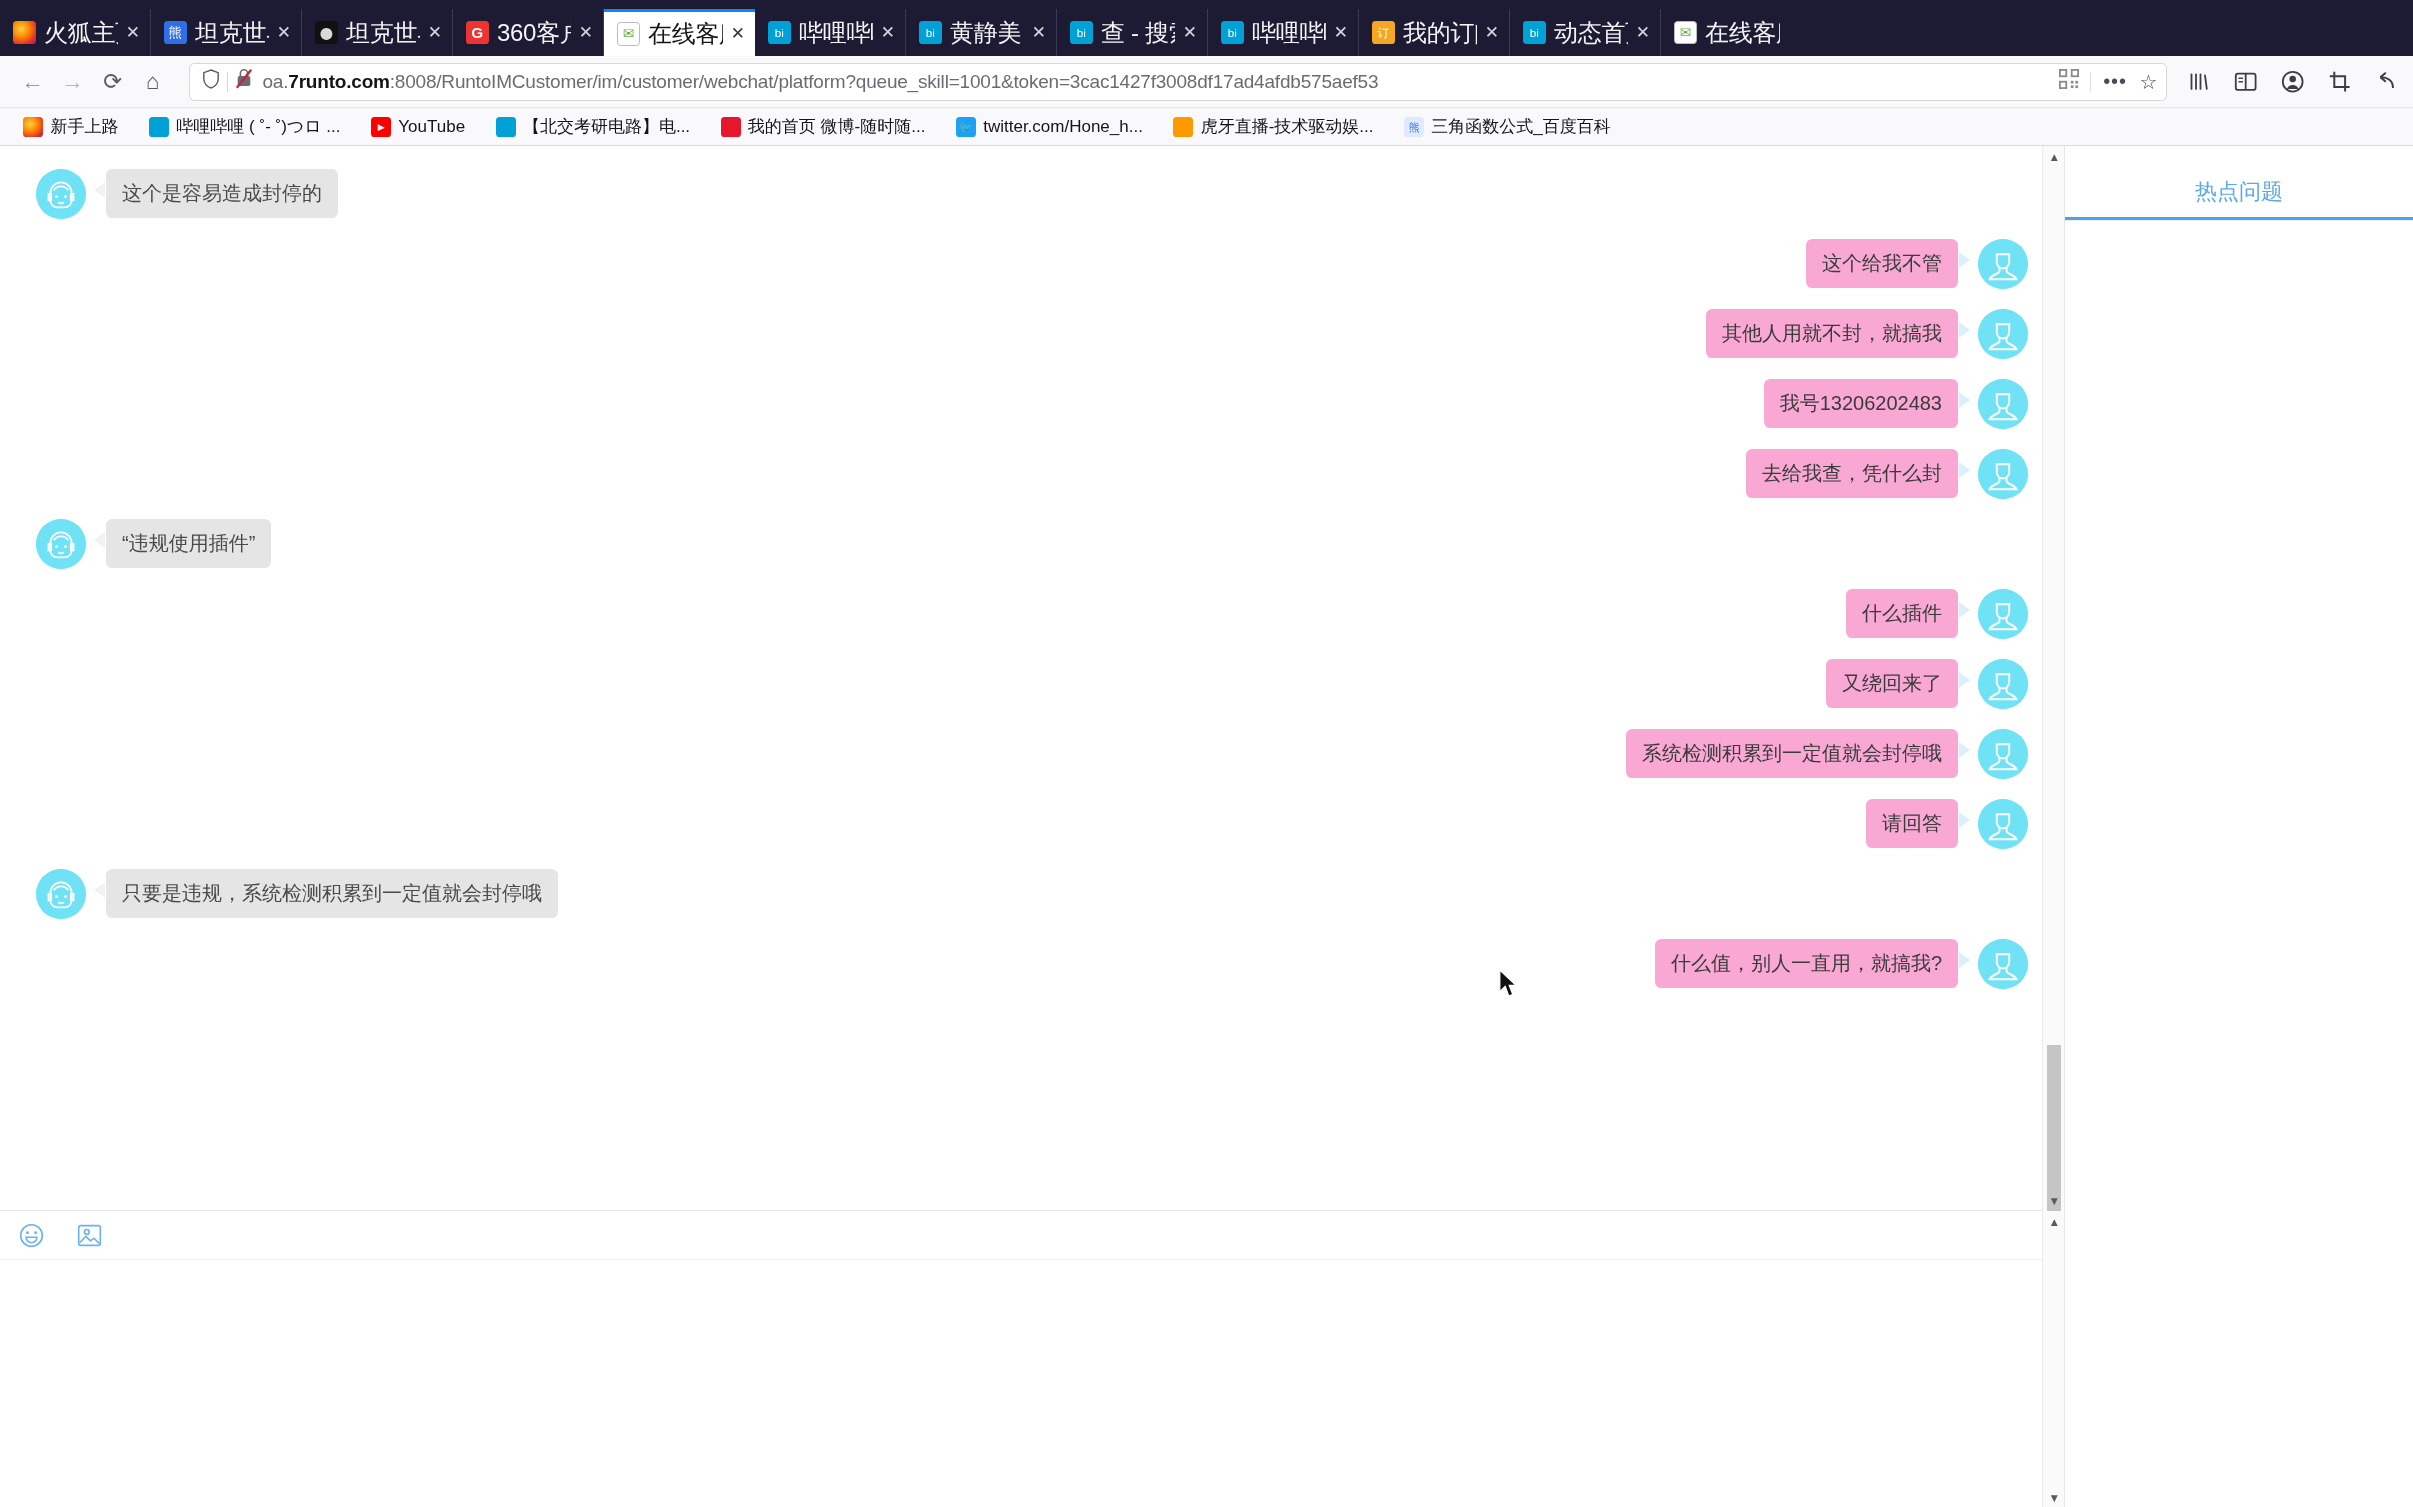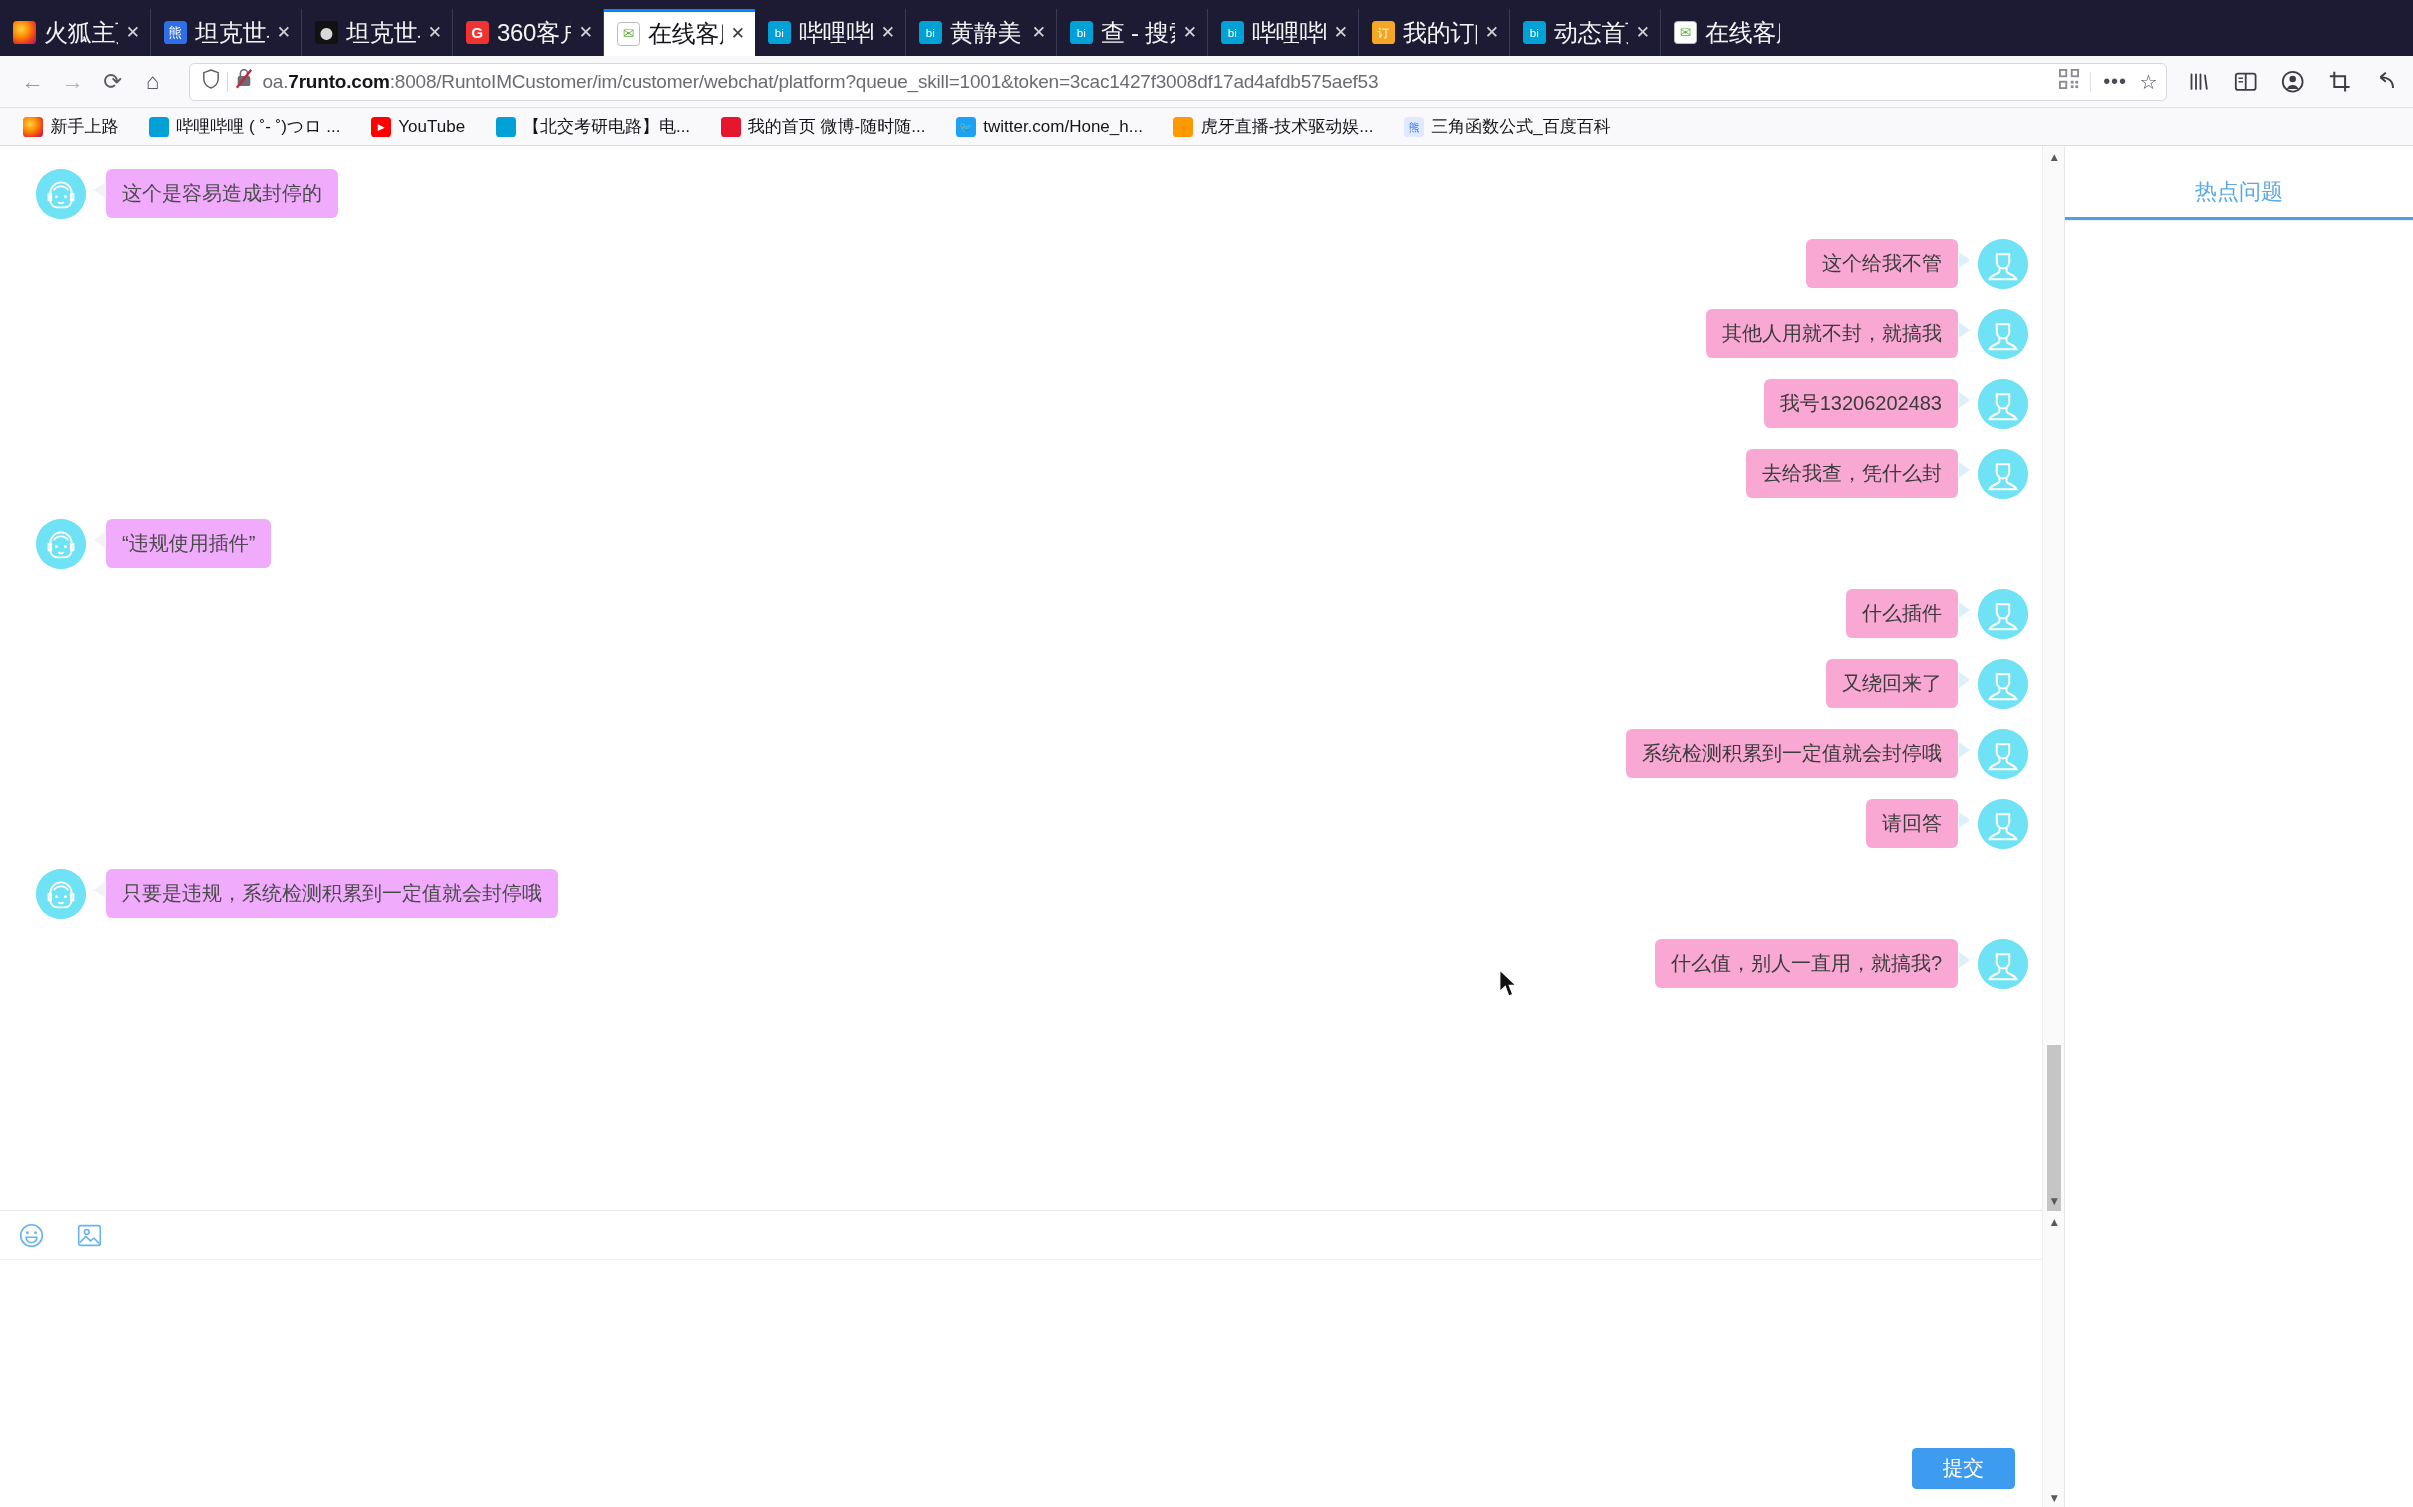--- a/index.html
+++ b/index.html
@@ -207,21 +207,21 @@
     position: relative;
     background: #f2f2f4;
     color: #4a4a4a;
     border-radius: 6.3px;
     padding: 10.8px 16px;
     font-size: 20px;
     line-height: 27px;
     max-width: 1349px;
     word-break: break-all;
   }
-  .msgrow.agent .bubble { margin-left: 20px; background:#f0abfc; }
+  .msgrow.agent .bubble { margin-left: 20px; background:#e5e5e5; }
   .msgrow.user  .bubble { margin-right: 20px; background:#f9a8d4; color:#3b3b3b; }
 
   .bubble::before {
     content:"";
     position:absolute;
     top: 12.6px;
     border-style: solid;
   }
   .msgrow.agent .bubble::before {
     left: -11.7px;
@@ -679,23 +679,20 @@
           </div>
           <div class="ctool">
             <svg width="27" height="27" viewBox="0 0 30 30">
               <rect x="3" y="4" width="24" height="22" rx="2" fill="none" stroke="#6bb3ec" stroke-width="1.8"></rect>
               <circle cx="12" cy="11" r="2.6" fill="none" stroke="#6bb3ec" stroke-width="1.8"></circle>
               <path d="M4 23 L11 16 L16 21 L20 18 L26 24" fill="none" stroke="#6bb3ec" stroke-width="1.8"></path>
             </svg>
           </div>
         </div>
         <div class="compinput" contenteditable="true" placeholder="" style=""></div>
-        <div class="compfooter">
-          <button class="submitbtn">提交</button>
-        </div>
 
         <div class="vscroll" style="top:0; bottom:0; height:100%;">
           <div class="arrow">▲</div>
           <div class="arrow" style="position:absolute; bottom:0;">▼</div>
         </div>
       </div>
     </div>
 
     <div class="sidepane">
       <div class="sidetabs">

